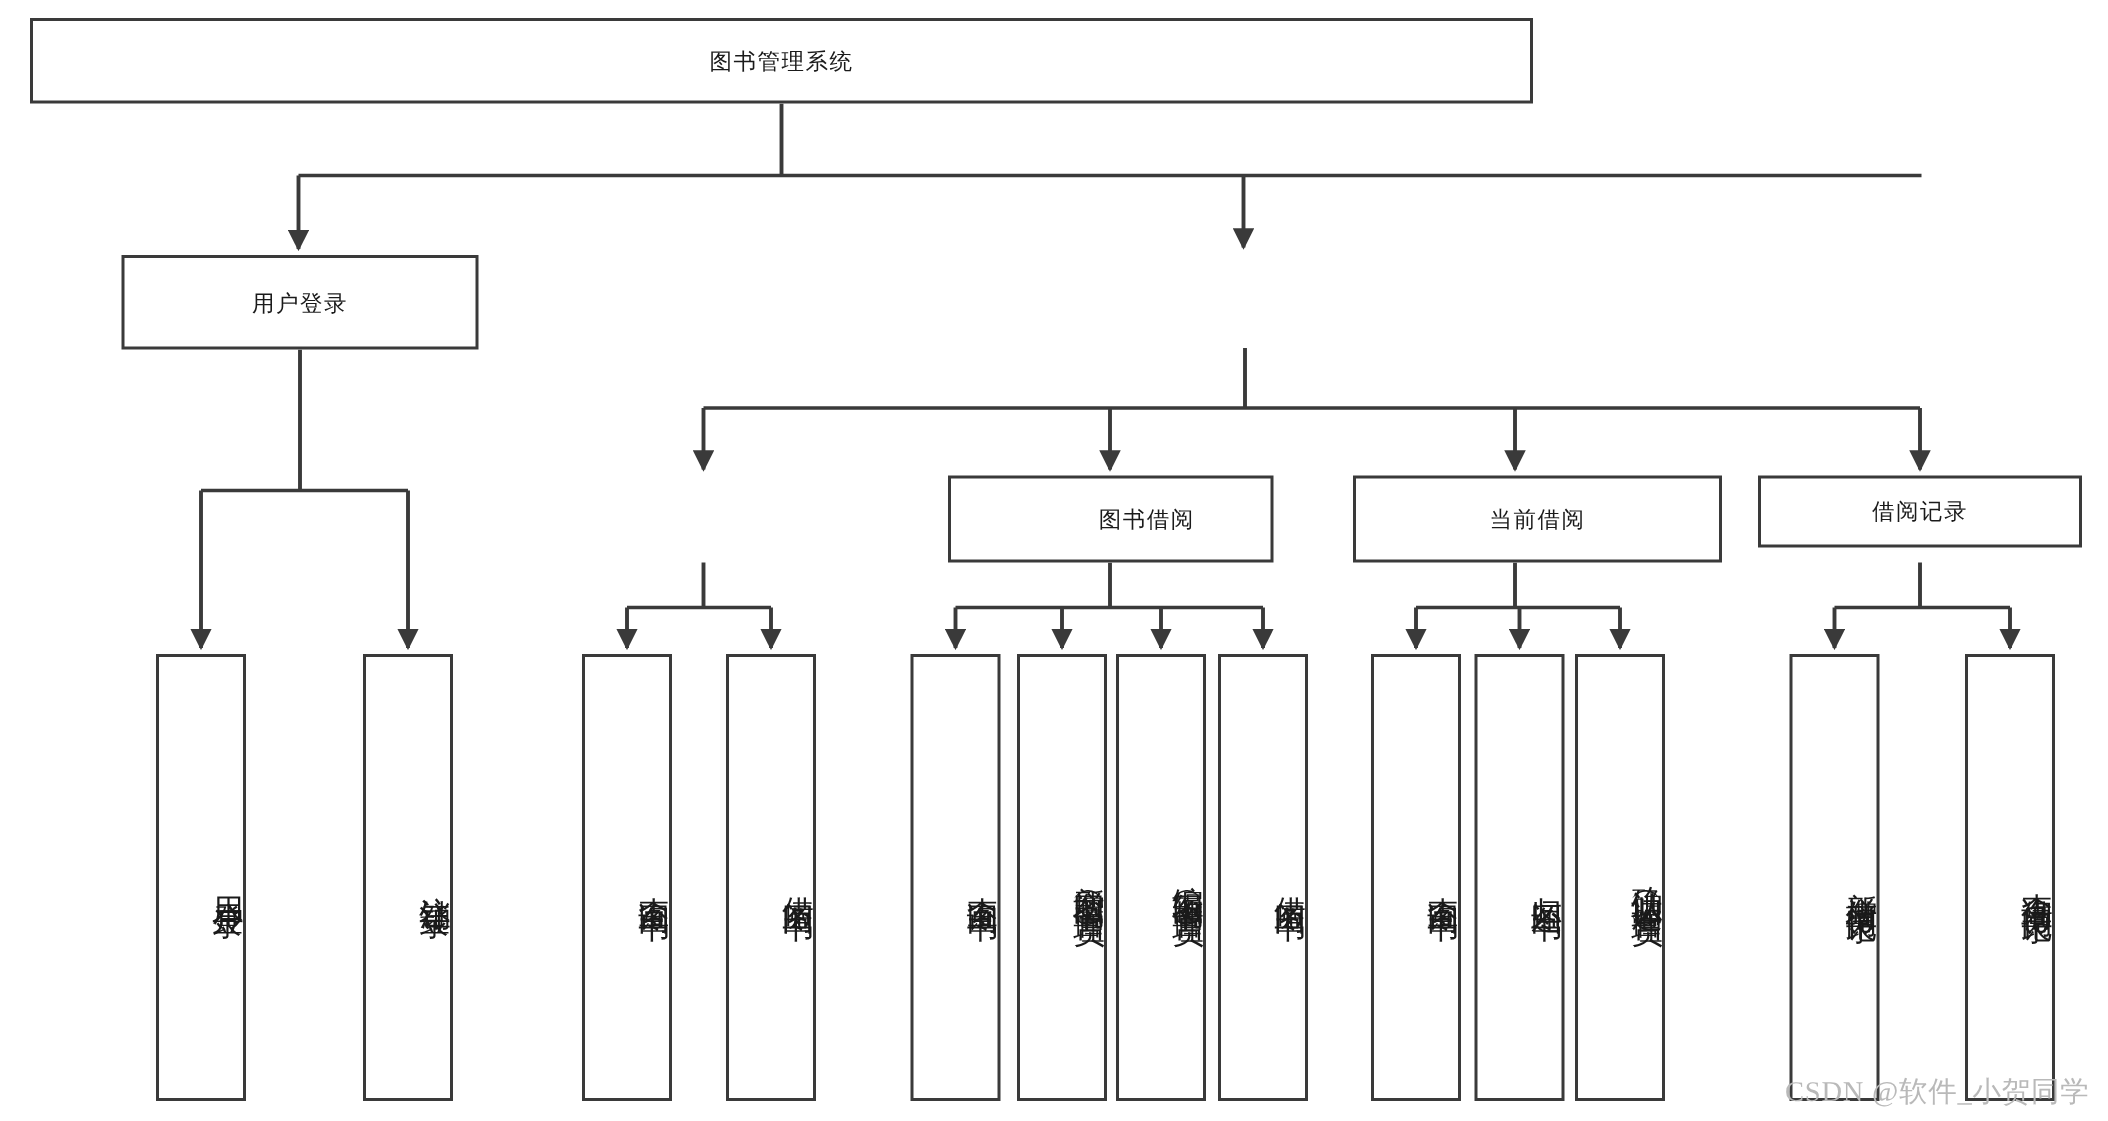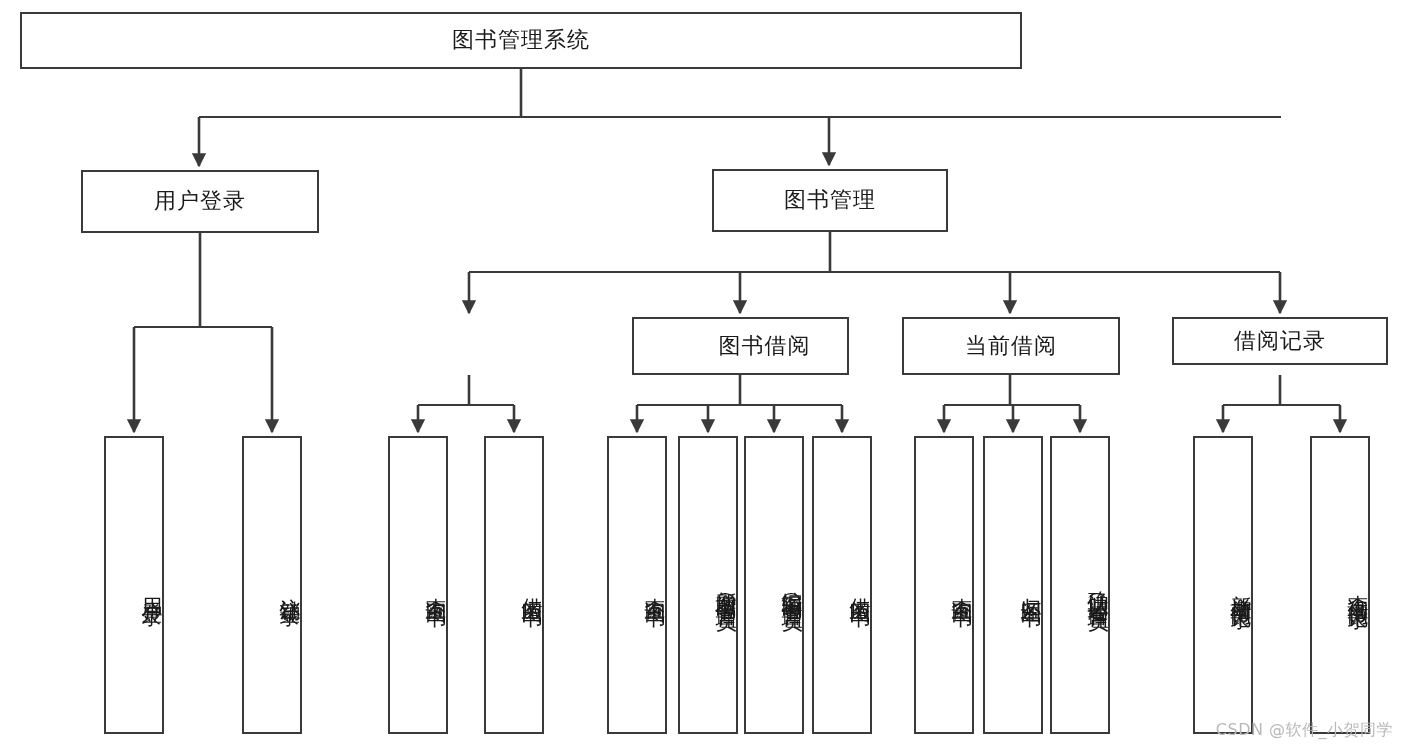--- a/index.html
+++ b/index.html
@@ -28,21 +28,21 @@
     box-sizing: border-box;
     background: #ffffff;
     border: 2px solid #3a3a3a;
     display: flex;
     align-items: center;
     justify-content: center;
     color: #1a1a1a;
     z-index: 3;
   }
   .node-h {
-    font-size: 22px;
+    font-size: 15px;
     letter-spacing: 1px;
     line-height: 1.2;
     white-space: nowrap;
   }
   .node-v {
     font-size: 21px;
     writing-mode: vertical-rl;
     text-orientation: upright;
     letter-spacing: 3px;
     line-height: 1.0;
@@ -52,25 +52,26 @@
     text-align: left;
   }
   .node-v span {
     display: block;
     white-space: nowrap;
   }
   .watermark {
     position: absolute;
     right: 12px;
     bottom: 6px;
-    font-size: 16px;
+    font-size: 19px;
     color: #b9b9b9;
     letter-spacing: 0.5px;
     z-index: 5;
     white-space: nowrap;
+    font-family: Liberation Serif, serif;
   }
 </style>
 </head>
 <body>
 
 <div id="canvas">
 
   <svg id="edges" viewBox="0 0 1405 747" xmlns="http://www.w3.org/2000/svg">
     <defs>
       <marker id="arrow" viewBox="0 0 10 10" refX="9" refY="5" markerWidth="5.5" markerHeight="5.5" orient="auto-start-reverse">
@@ -117,24 +118,23 @@
       <path d="M 1280 375 L 1280 405"></path>
       <path d="M 1223 405 L 1340 405" stroke-width="2.2"></path>
       <path d="M 1223 405 L 1223 432" marker-end="url(#arrow)"></path>
       <path d="M 1340 405 L 1340 432" marker-end="url(#arrow)"></path>
     </g>
   </svg>
 
   <div class="node node-h" style="left: 20px; top: 12px; width: 1002px; height: 57px;">图书管理系统</div>
 
   <div class="node node-h" style="left: 81px; top: 170px; width: 238px; height: 63px;">用户登录</div>
-  <div class="node node-h" style="left: 712px; top: 169px; width: 236px; height: 63px;">图书管理</div>
 
   <div class="node node-h" style="left: 632px; top: 317px; width: 217px; height: 58px; padding-left: 48px;">图书借阅</div>
-  <div class="node node-h" style="left: 902px; top: 317px; width: 218px; height: 58px;">当前借阅</div>
+  <div class="node node-h" style="left: 902px; top: 317px; width: 246px; height: 58px;">当前借阅</div>
   <div class="node node-h" style="left: 1172px; top: 317px; width: 216px; height: 48px;">借阅记录</div>
 
   <div class="node node-v" style="left: 104px; top: 436px; width: 60px; height: 298px;">
       <span>用户登录</span>
     </div>
   <div class="node node-v" style="left: 242px; top: 436px; width: 60px; height: 298px;">
       <span>注销登录</span>
     </div>
   <div class="node node-v" style="left: 388px; top: 436px; width: 60px; height: 298px;">
       <span>查询图书</span>

